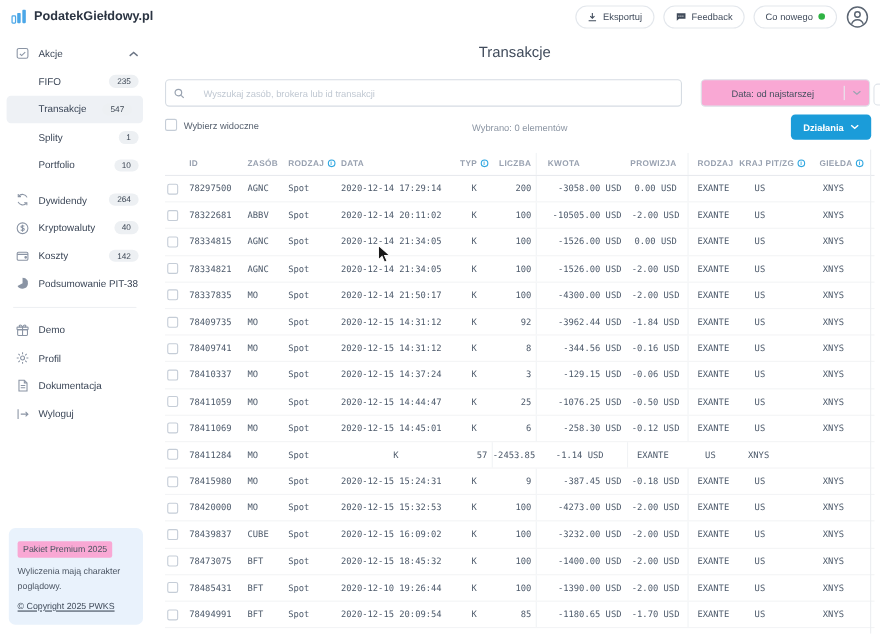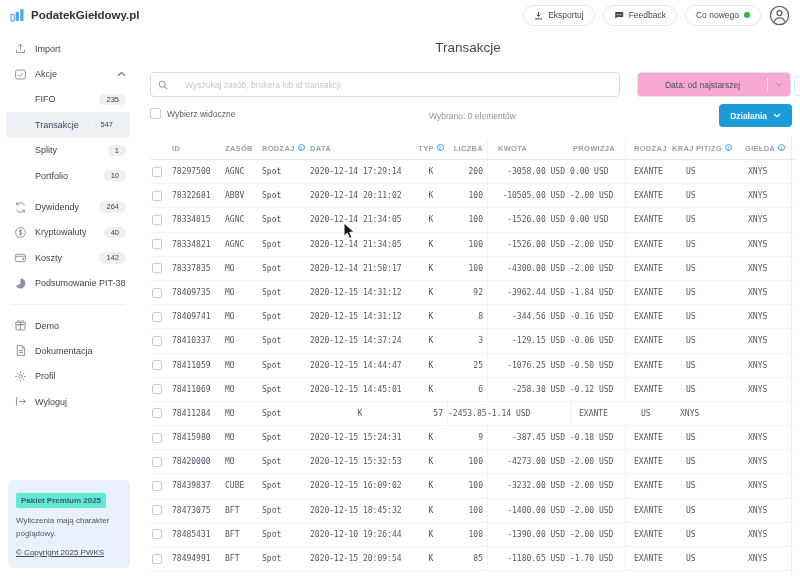--- a/index.html
+++ b/index.html
@@ -27,22 +27,22 @@
   .side-sub { padding-left:35px; }
   .side-sub.active { background:#eef1f5; border-radius:4px; margin:0 6px 0 6px; padding-left:29px; }
   .badge { margin-left:auto; background:#edf0f3; color:#3c4654; font-size:7.5px;
     padding:2px 7px; border-radius:9px; line-height:1; }
   .chev-up { margin-left:auto; }
   .side-gap { height:6px; }
   .side-divider { height:1px; background:#eef0f3; margin:8px 12px 8px 12px; }
 
   .premium-box { position:absolute; left:8px; bottom:10px; width:122px;
     background:#e9f2fc; border-radius:6px; padding:9px 8px 9px 8px; }
-  .premium-badge { display:inline-block; background:#5eead4; color:#4a5460; font-size:8px;
-    font-weight:bold; padding:3px 5px; border-radius:2px; }
+  .premium-badge { display:inline-block; background:#f9a8d4; color:#4a5460; font-size:8px;
+    font-weight:normal; padding:3px 5px; border-radius:2px; }
   .premium-note { font-size:8px; color:#4b5563; line-height:1.55; margin-top:7px; }
   .premium-copy { font-size:8px; color:#3f4a59; text-decoration:underline; margin-top:8px; display:inline-block; cursor:pointer; }
 
   
   .main { position:absolute; top:30px; left:136px; width:664px; height:548px; }
   .page-title { position:absolute; top:10px; left:0; width:664px; text-align:center;
     font-size:13.5px; color:#414c5c; }
 
   .search-wrap { position:absolute; top:42px; left:14px; width:470px; height:25px;
     border:1px solid #d6dce3; border-radius:4px; display:flex; align-items:center; padding:0 7px; background:#fff;gap:12px; }
@@ -79,21 +79,21 @@
   .th { font-size:7.5px; font-weight:bold; color:#98a1b0; letter-spacing:.3px; line-height:20px;
     white-space:nowrap; overflow:visible; }
   .tr { height:24.2px; border-bottom:1px solid #f3f4f6; }
   .td { font-family:"DejaVu Sans Mono", monospace; font-size:8px; color:#4d5a6b;
     line-height:23.2px; white-space:nowrap; overflow:hidden; }
   .td.c0 { display:flex; align-items:center; padding-left:2px; overflow:visible; }
   .c1 { padding-left:2px; } .c2 { padding-left:3px; } .c3 { padding-left:4px; } .c4 { padding-left:5px; }
   .c5 { text-align:center; }
   .c6 { text-align:right; padding-right:4px; }
   .c7 { text-align:right; padding-right:5px; border-left:1px solid #f1f3f5; }
-  .c8 { text-align:left; padding-right:3px; }
+  .c8 { text-align:center; padding-right:3px; }
   .c9 { padding-left:8px; border-left:1px solid #f1f3f5; }
   .c10 { padding-left:16px; }
   .c11 { padding-left:10px; }
   .thead .c7 { text-align:left; padding-left:10px; }
   .thead .c8 { text-align:left; padding-left:3px; }
   .thead .c10 { padding-left:2px; }
   .thead .c11 { padding-left:7px; }
   .info { display:inline-block; width:7px; height:7px; border:1px solid #2ea6e0; border-radius:50%;
     color:#2ea6e0; font-size:5.5px; line-height:7px; text-align:center; margin-left:3px;
     vertical-align:1px; font-weight:bold; cursor:pointer; }
@@ -150,29 +150,20 @@
           <path d="M5.5 17.5c1-3 2.8-4 5.5-4s4.5 1 5.5 4"></path>
         </svg>
       </span>
     </div>
   </div>
 
   <div class="sidebar">
     <div class="side-item">
       <span class="ic">
         <svg width="13" height="13" viewBox="0 0 16 16" fill="none" stroke="#8a94a4" stroke-width="1.2">
-          <path d="M8 10V3M5 5.5L8 2.5l3 3"></path>
-            <path d="M3 9.5v3.5h10V9.5"></path>
-        </svg>
-      </span>
-      <span>Import</span>
-    </div>
-    <div class="side-item">
-      <span class="ic">
-        <svg width="13" height="13" viewBox="0 0 16 16" fill="none" stroke="#8a94a4" stroke-width="1.2">
           <rect x="2" y="2.5" width="12" height="11" rx="2"></rect>
             <path d="M5 8.5l2 2 4-4"></path>
         </svg>
       </span>
       <span>Akcje</span>
       <span class="chev-up">
         <svg width="9" height="6" viewBox="0 0 10 6" fill="none" stroke="#6b7585" stroke-width="1.4">
           <path d="M1 5l4-3.5L9 5"></path>
         </svg>
       </span>
@@ -243,34 +234,34 @@
           <rect x="2.5" y="7" width="11" height="6.5" rx="1"></rect>
             <rect x="1.8" y="4.2" width="12.4" height="2.8" rx="0.8"></rect>
           <path d="M8 4.2v9.3M5.5 4C4 4 3.8 1.8 5.4 1.8 6.7 1.8 8 4 8 4m2.5 0C12 4 12.2 1.8 10.6 1.8 9.3 1.8 8 4 8 4"></path>
         </svg>
       </span>
       <span>Demo</span>
     </div>
     <div class="side-item">
       <span class="ic">
         <svg width="13" height="13" viewBox="0 0 16 16" fill="none" stroke="#8a94a4" stroke-width="1.2">
+          <circle cx="8" cy="8" r="2.2"></circle>
+          <path d="M8 1.5v2.2M8 12.3v2.2M1.5 8h2.2M12.3 8h2.2M3.4 3.4l1.6 1.6M11 11l1.6 1.6M12.6 3.4L11 5M5 11l-1.6 1.6"></path>
+        </svg>
+      </span>
+      <span>Profil</span>
+    </div>
+    <div class="side-item">
+      <span class="ic">
+        <svg width="13" height="13" viewBox="0 0 16 16" fill="none" stroke="#8a94a4" stroke-width="1.2">
           <path d="M4 2h6l3 3v9H4z"></path>
             <path d="M10 2v3h3M6 8h5M6 10.5h5"></path>
         </svg>
       </span>
       <span>Dokumentacja</span>
-    </div>
-    <div class="side-item">
-      <span class="ic">
-        <svg width="13" height="13" viewBox="0 0 16 16" fill="none" stroke="#8a94a4" stroke-width="1.2">
-          <circle cx="8" cy="8" r="2.2"></circle>
-          <path d="M8 1.5v2.2M8 12.3v2.2M1.5 8h2.2M12.3 8h2.2M3.4 3.4l1.6 1.6M11 11l1.6 1.6M12.6 3.4L11 5M5 11l-1.6 1.6"></path>
-        </svg>
-      </span>
-      <span>Profil</span>
     </div>
     <div class="side-item">
       <span class="ic">
         <svg width="13" height="13" viewBox="0 0 16 16" fill="none" stroke="#8a94a4" stroke-width="1.2">
           <path d="M3 2.5v11"></path>
             <path d="M6 8h8M11.4 5.4L14 8l-2.6 2.6"></path>
         </svg>
       </span>
       <span>Wyloguj</span>
     </div>

